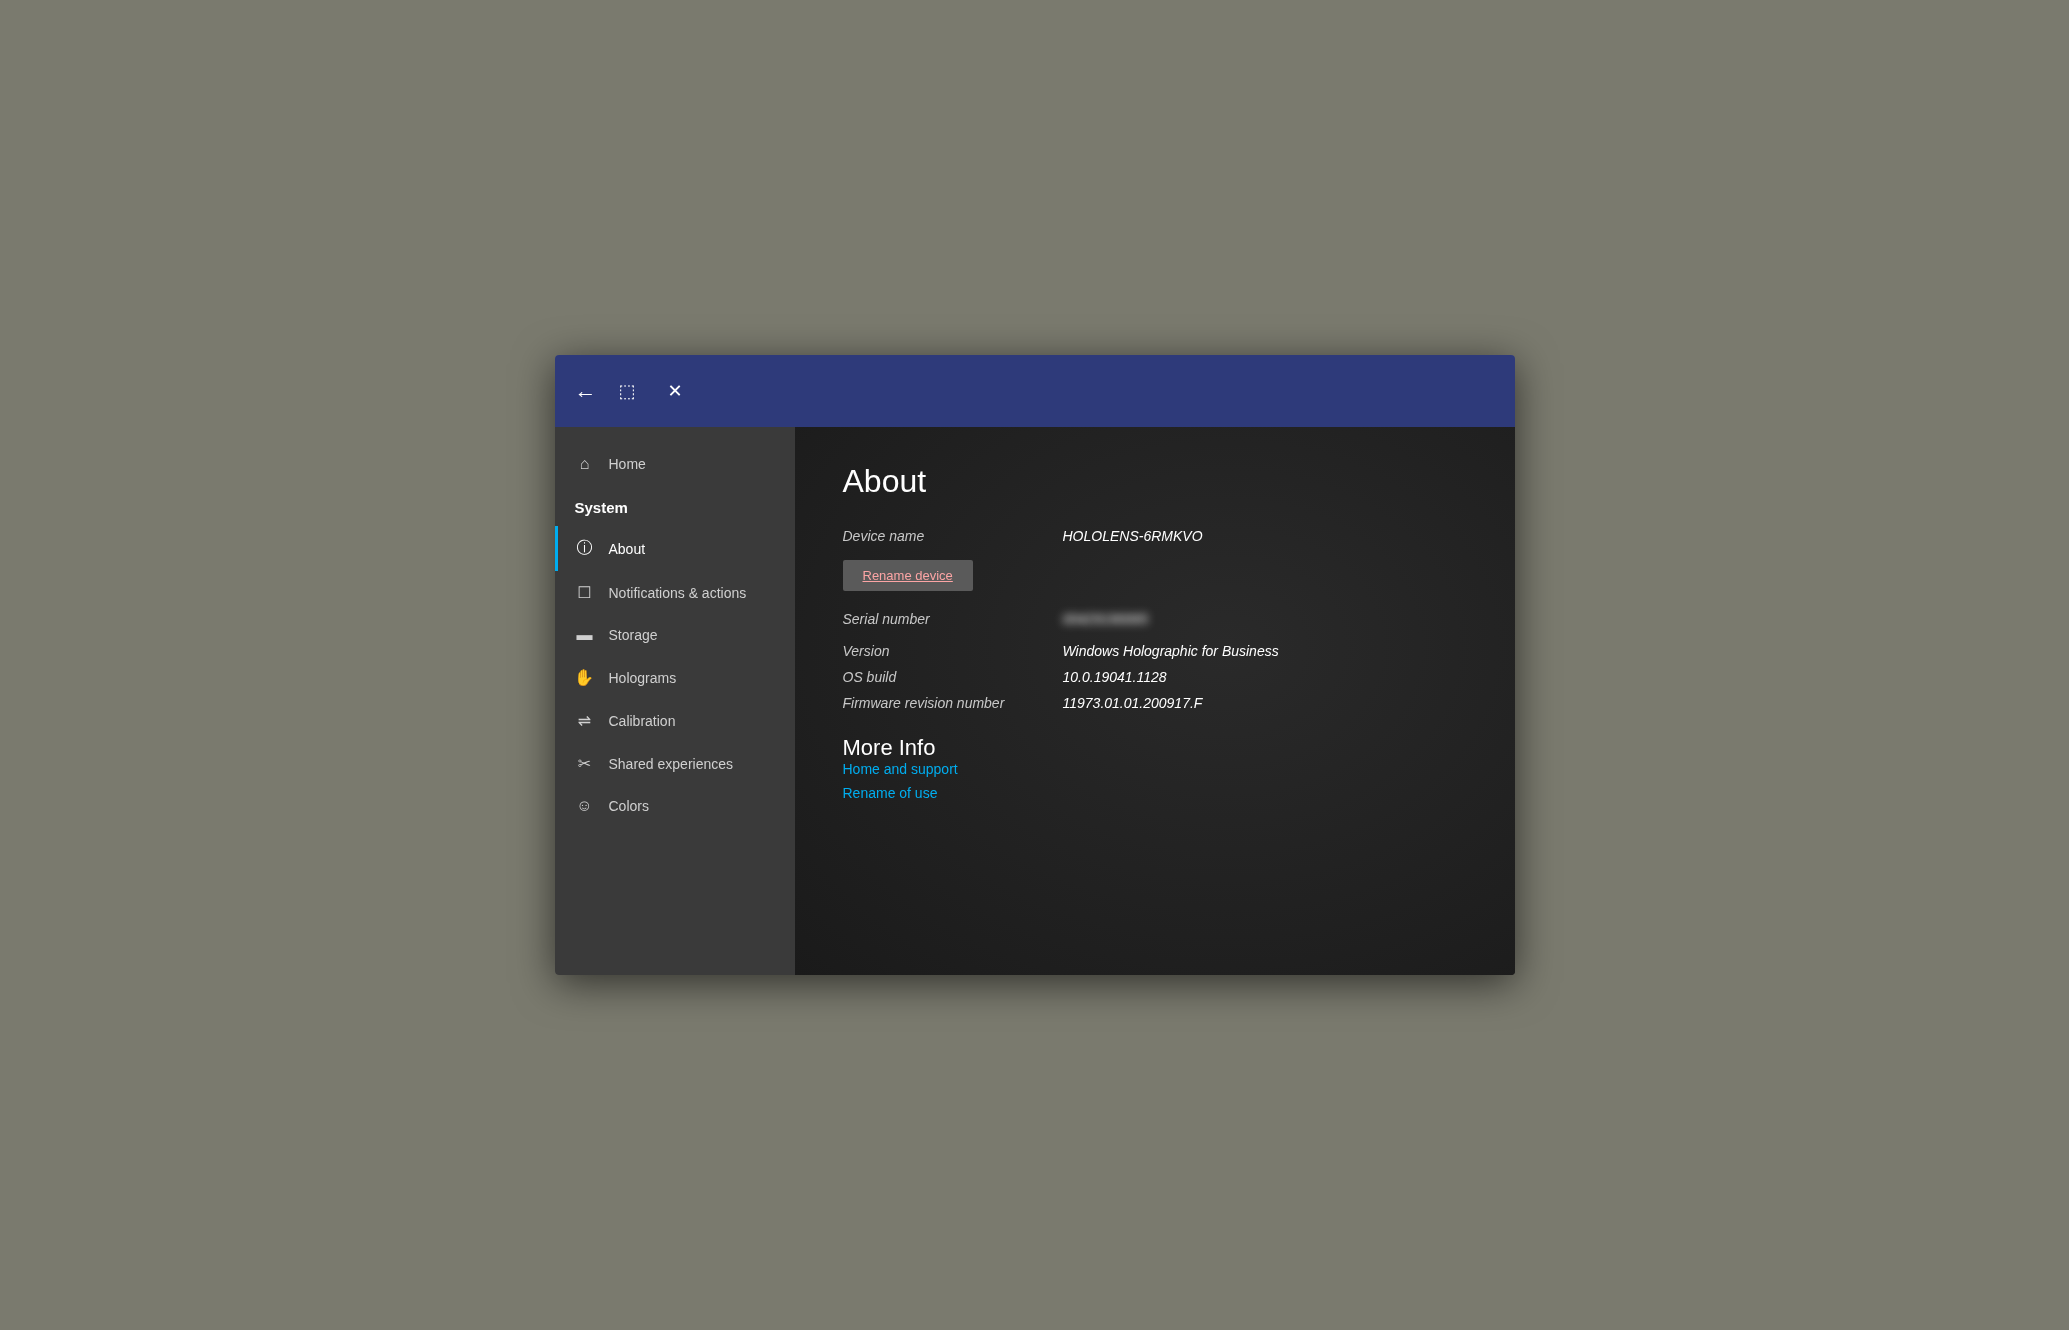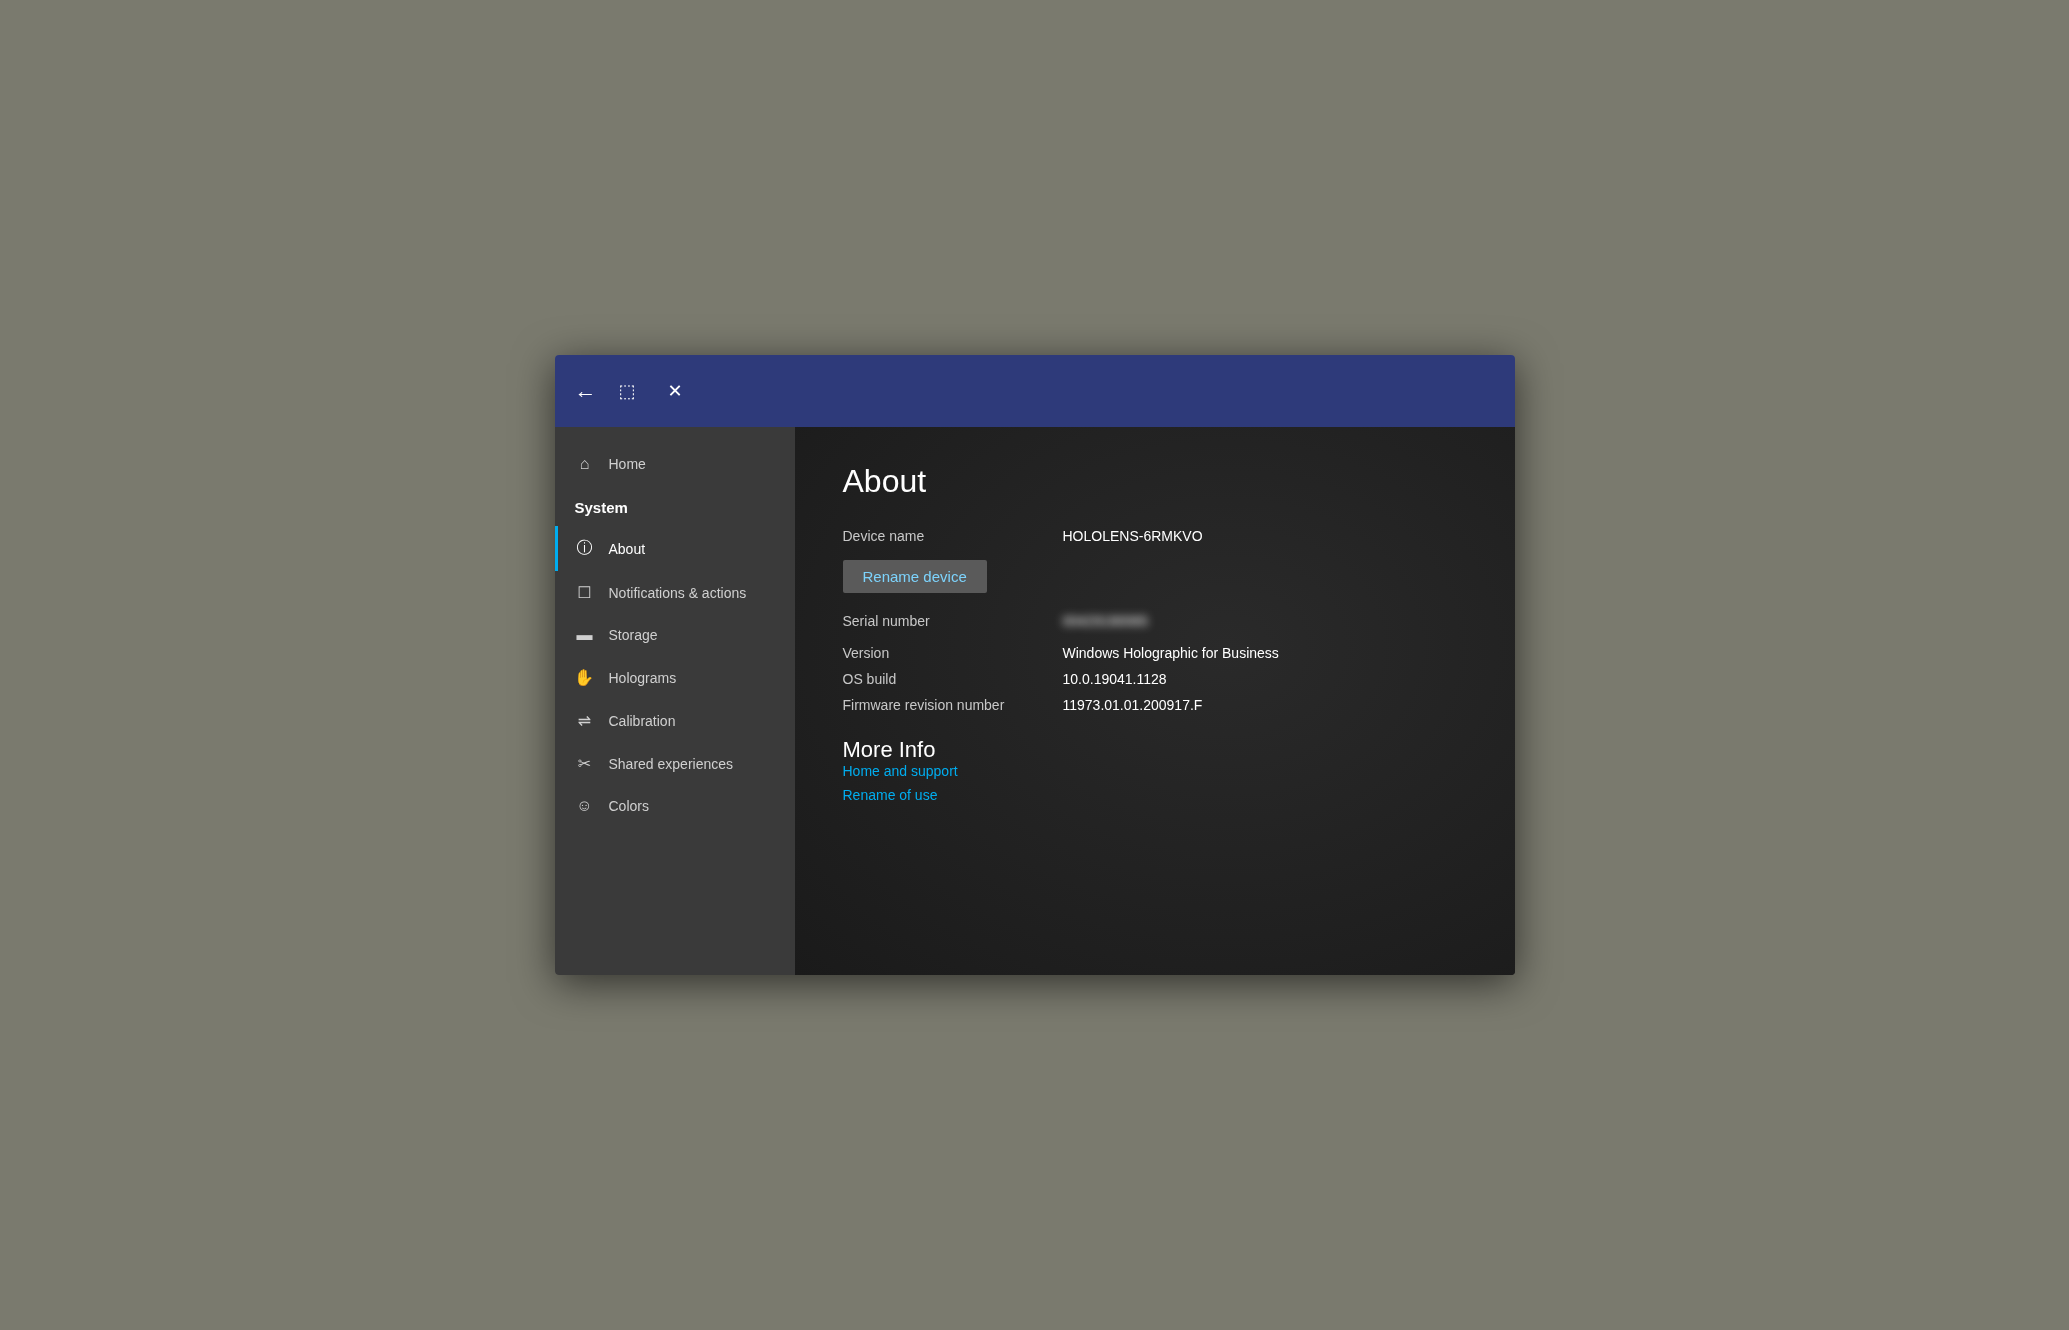--- a/index.html
+++ b/index.html
@@ -137,20 +137,21 @@
       color: #ffffff;
       font-size: 32px;
       font-weight: 300;
       margin-bottom: 28px;
     }
 
     .info-row {
       display: flex;
       align-items: flex-end;
       margin-bottom: 10px;
+      font-style: italic;
     }
 
     .info-label {
       color: #c8c8c8;
       font-size: 14px;
       width: 220px;
       flex-shrink: 0;
     }
 
     .info-value {
@@ -158,28 +159,29 @@
       font-size: 14px;
     }
 
     .info-value.blurred {
       filter: blur(4px);
       user-select: none;
     }
 
     .rename-btn {
       background: #5a5a5a;
-      color: #7dd3fc;
+      color: #fca5a5;
       border: none;
       padding: 8px 20px;
-      font-size: 15px;
+      font-size: 13px;
       cursor: pointer;
       border-radius: 2px;
       margin-top: 6px;
       margin-bottom: 20px;
+      text-decoration: underline;
     }
 
     .section-divider {
       margin: 16px 0 14px 0;
     }
 
     .section-heading {
       color: #ffffff;
       font-size: 22px;
       font-weight: 300;

